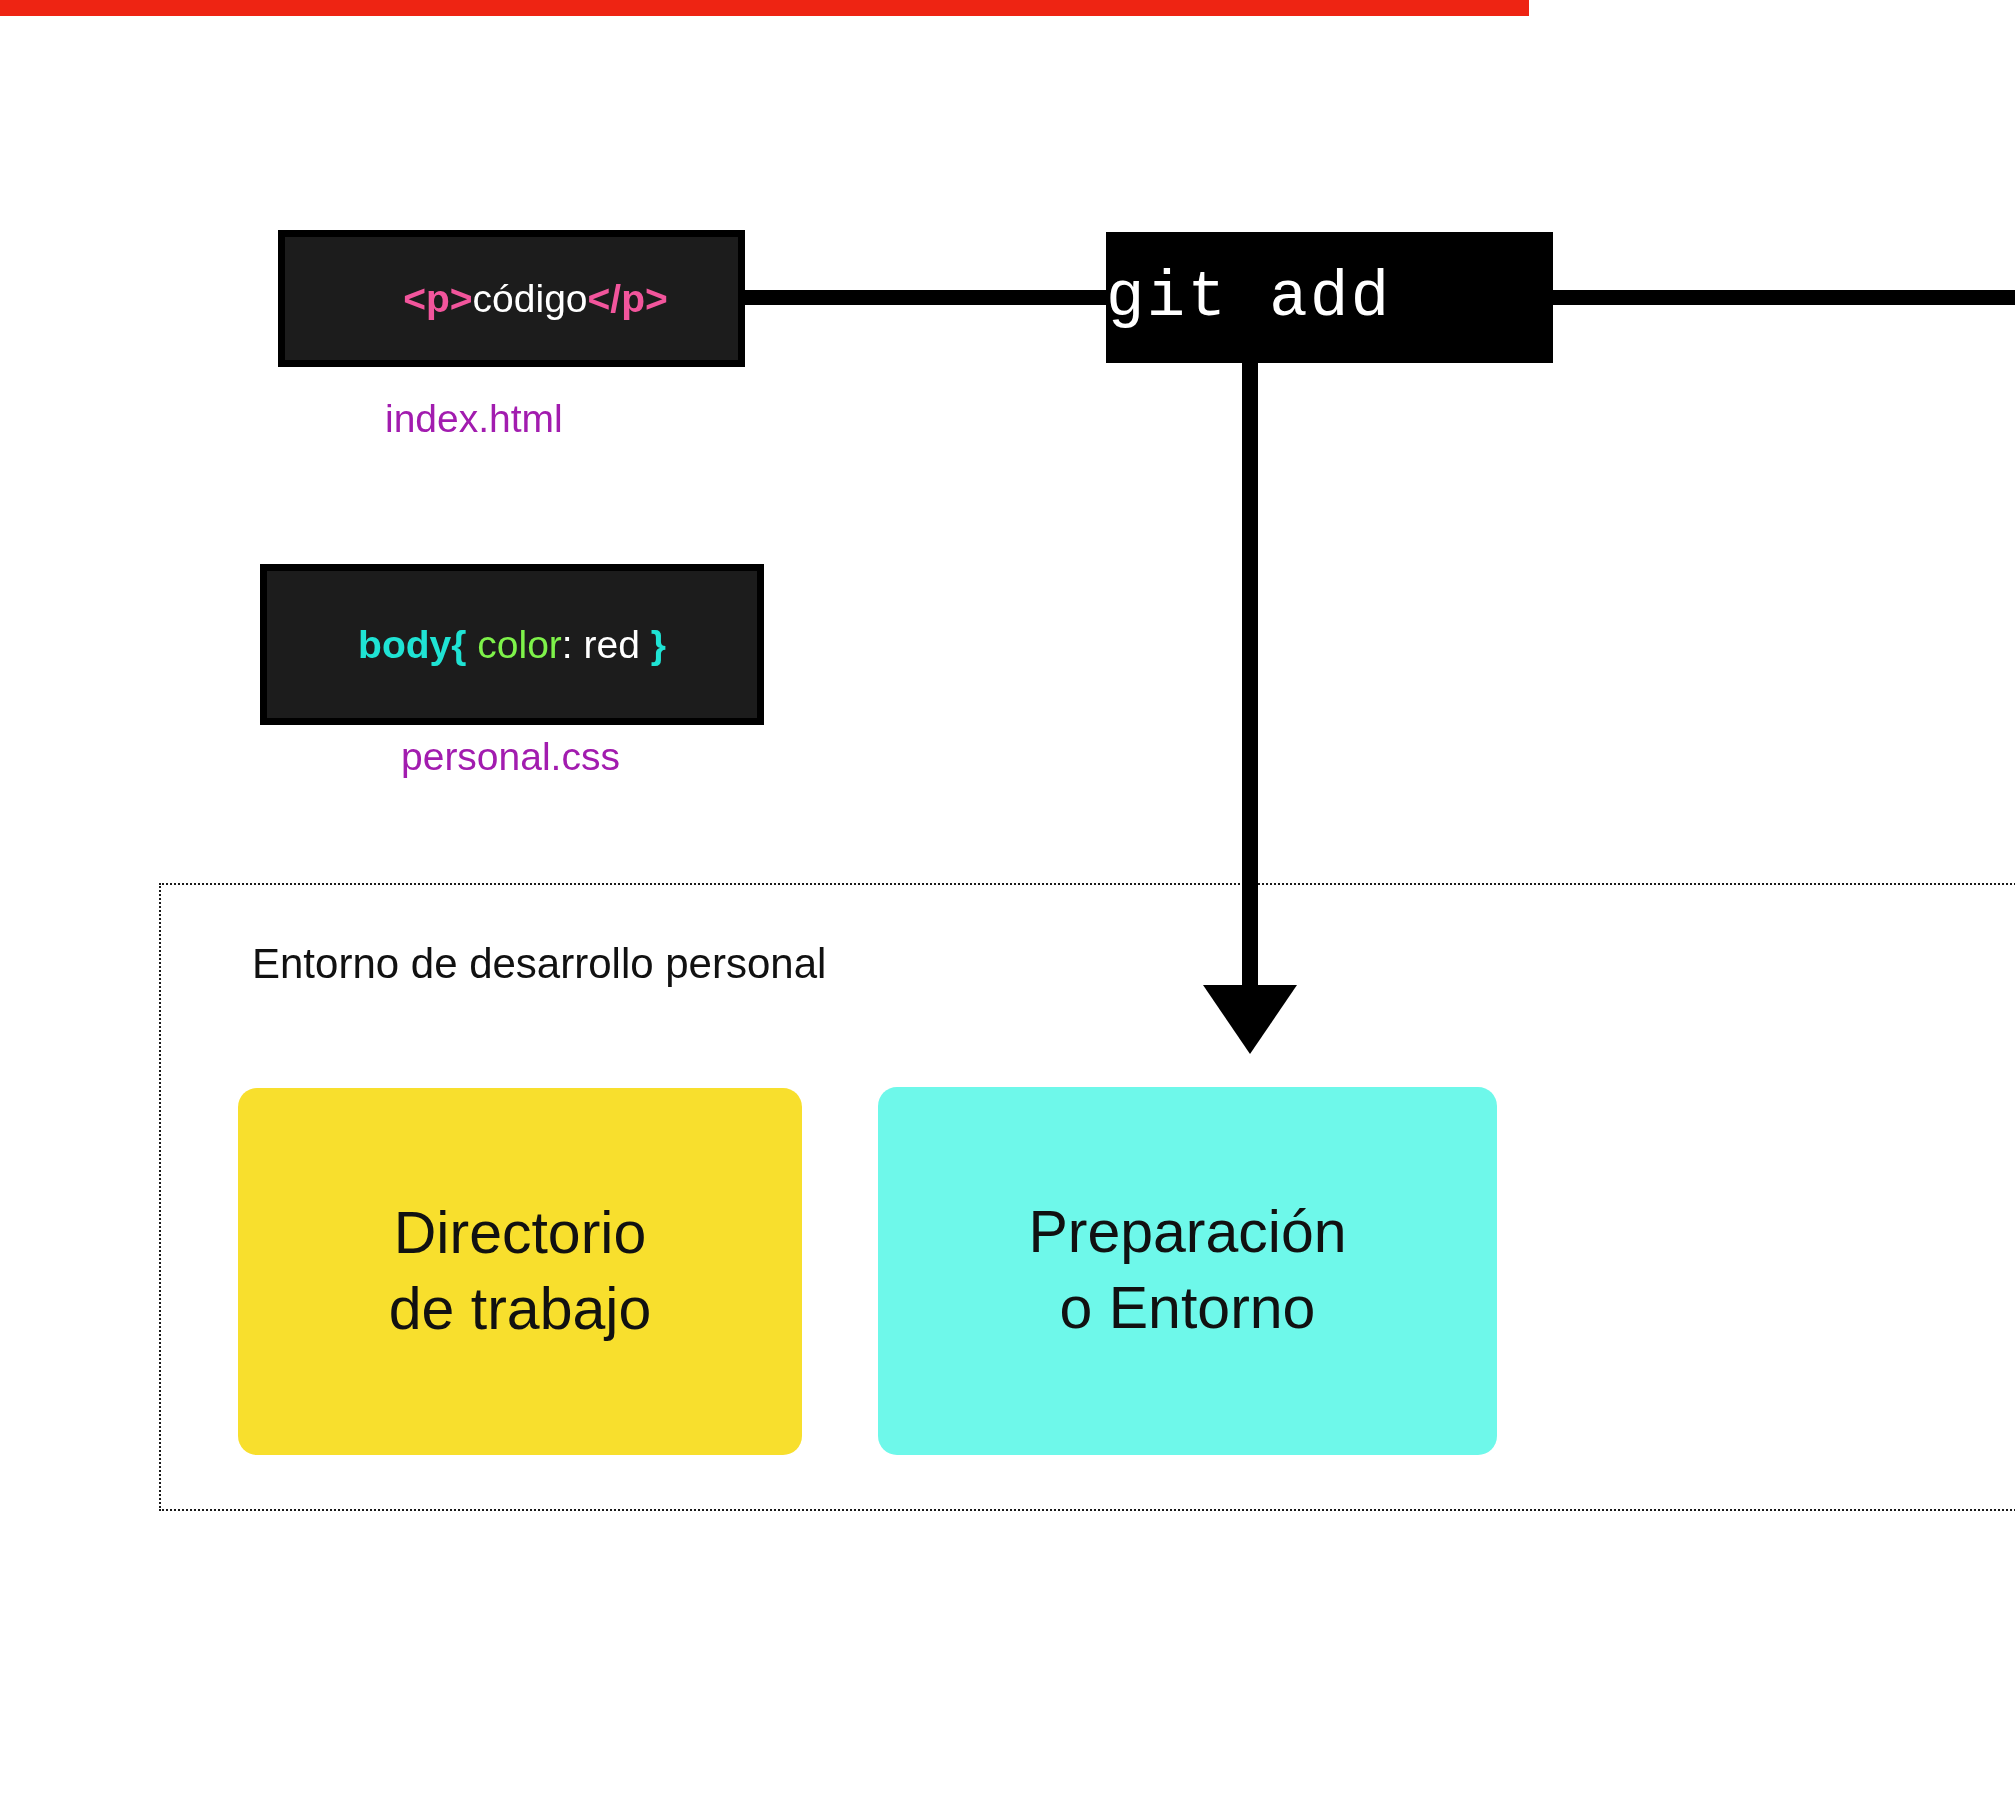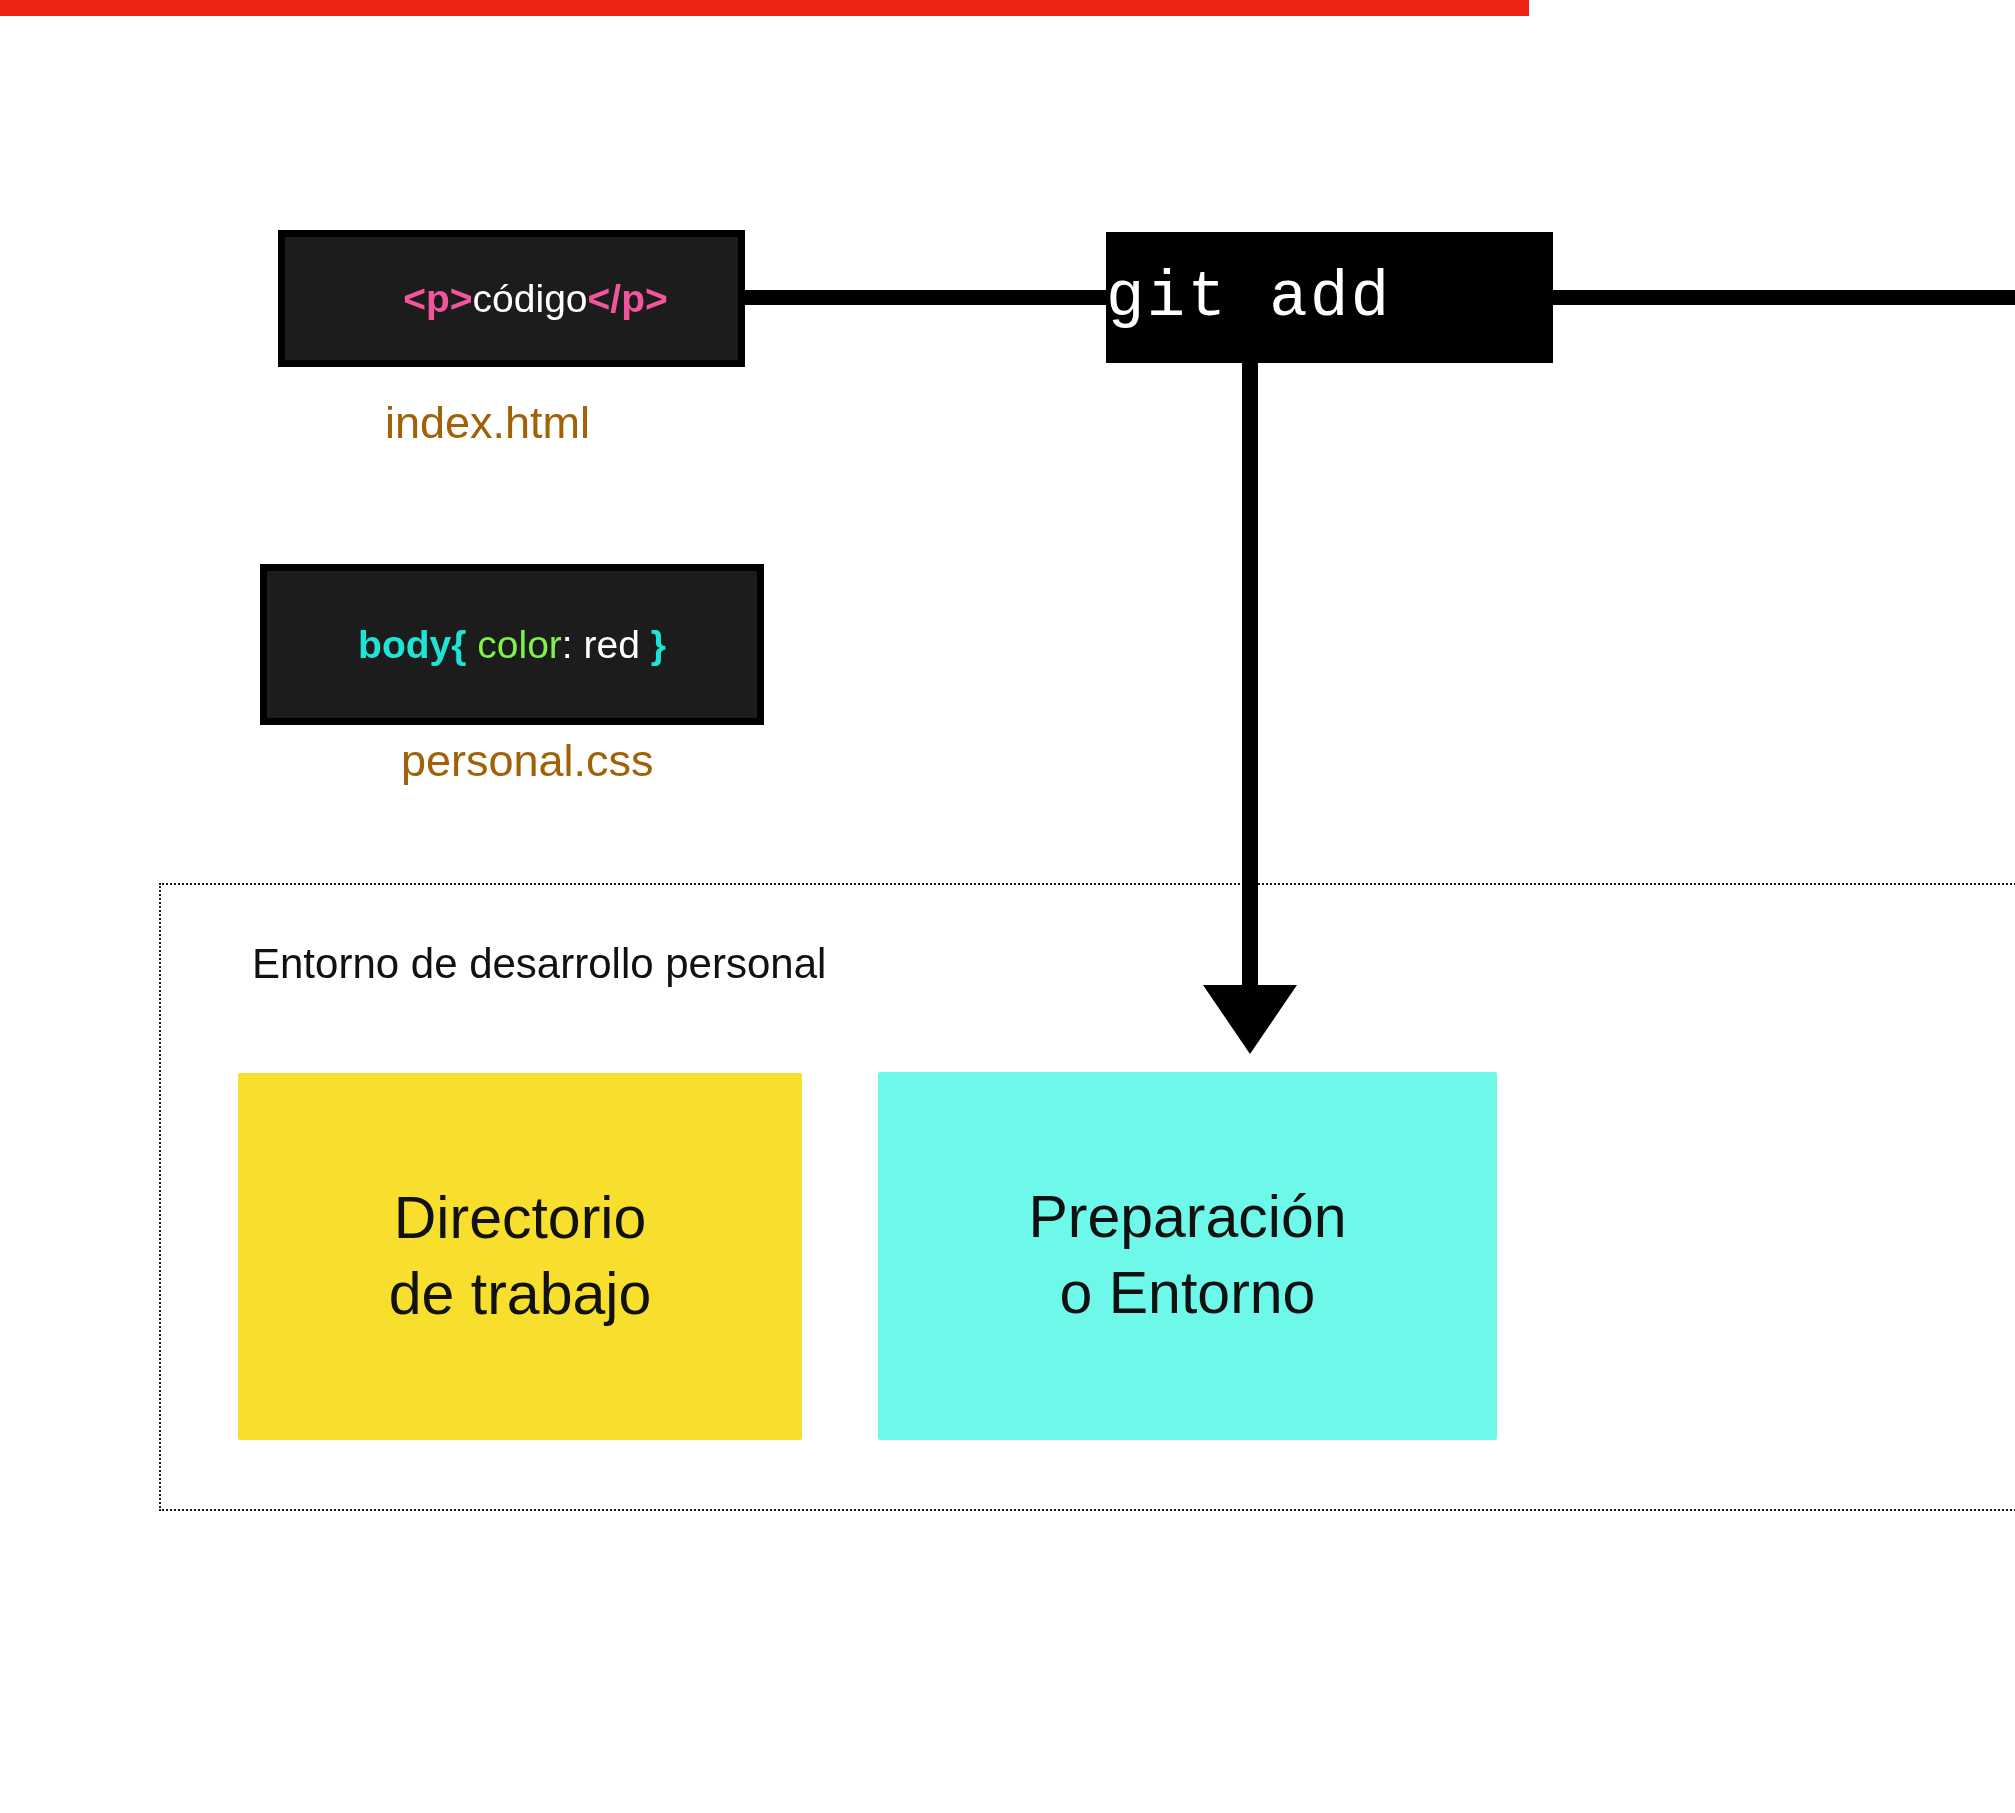--- a/index.html
+++ b/index.html
@@ -32,22 +32,22 @@
   .code-text .sel{color:#1fe3d4;}
   .code-text .brace{color:#1fe3d4;font-weight:700;}
   .code-text .prop{color:#7ef24a;font-weight:400;}
   .code-text .val{color:#ffffff;font-weight:400;}
 
   #html-card{left:278px;top:230px;width:467px;height:137px;padding-left:48px;}
   #css-card{left:260px;top:564px;width:504px;height:161px;}
 
   .file-label{
     position:absolute;
-    font-size:45px;
-    color:#a16207;
+    font-size:39px;
+    color:#a21caf;
     white-space:nowrap;
     z-index:6;
   }
   #html-file-label{left:385px;top:397px;}
   #css-file-label{left:401px;top:735px;}
 
   
   #gitadd-card{
     position:absolute;
     left:1106px;top:232px;width:447px;height:131px;
@@ -95,24 +95,25 @@
     position:absolute;
     left:252px;top:940px;
     font-size:42px;
     color:#111111;
     white-space:nowrap;
     z-index:3;
   }
 
   .zone-box{
     position:absolute;
-    border-radius:2px;
+    border-radius:19px;
     display:flex;align-items:center;justify-content:center;
     text-align:center;
     z-index:3;
+    margin-top:15px;
   }
   .zone-box span{
     font-size:59px;
     color:#111111;
     line-height:1.28;
     white-space:pre-line;
     display:block;
   }
   #workdir-box{
     left:238px;top:1073px;width:564px;height:367px;

